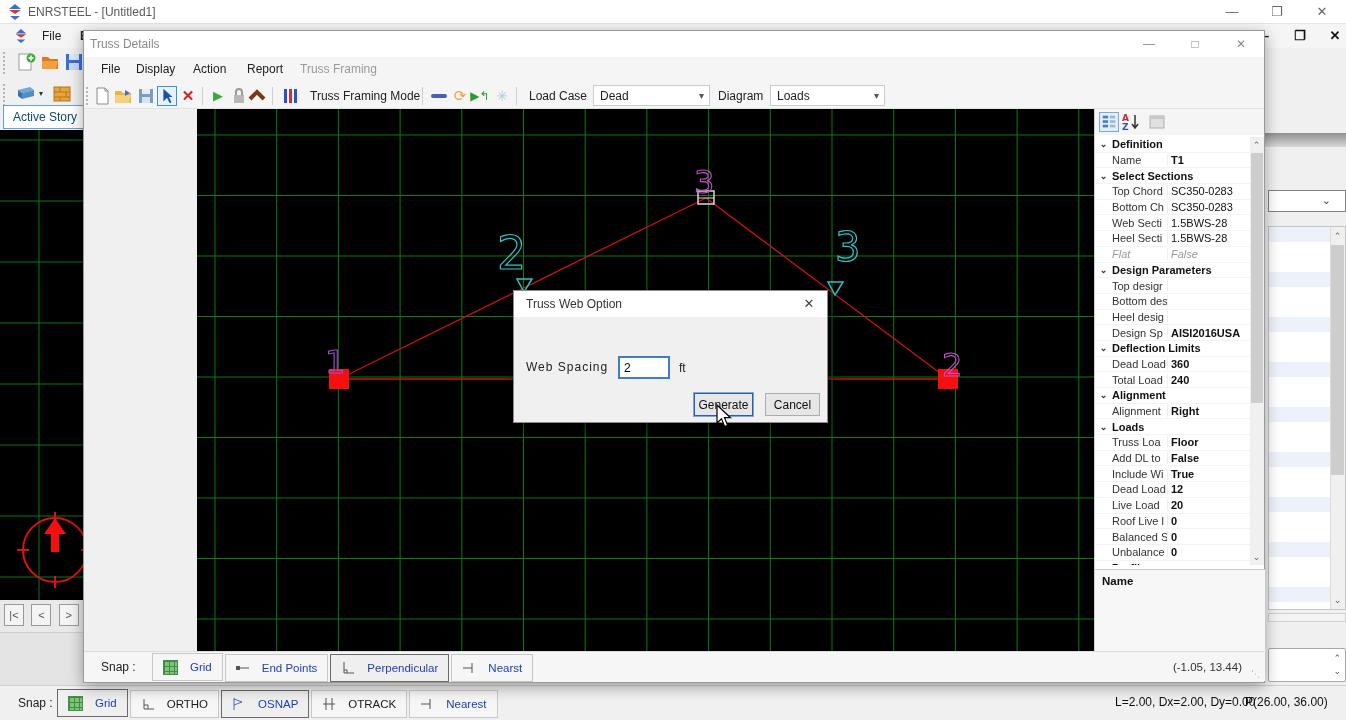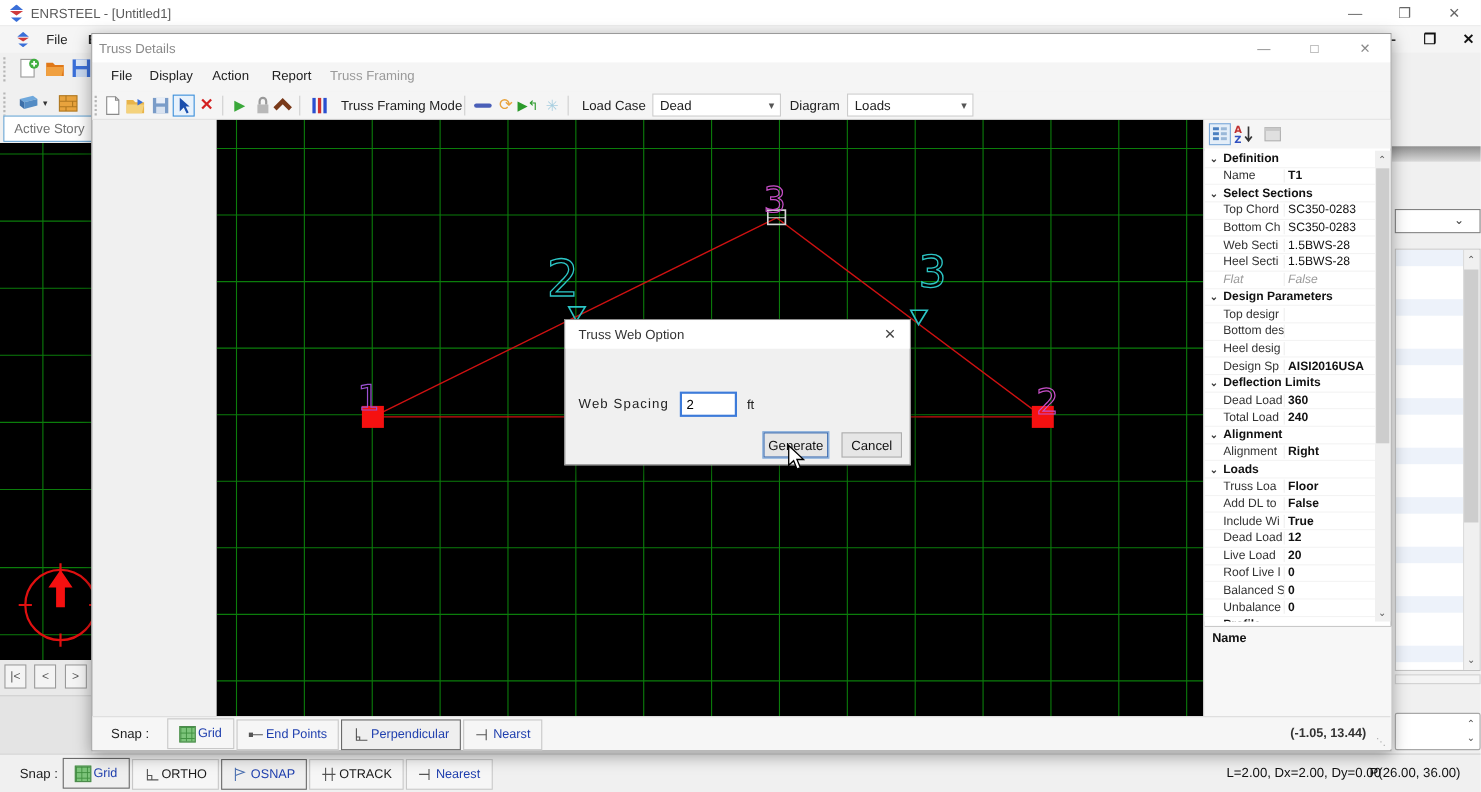--- a/index.html
+++ b/index.html
@@ -10,21 +10,21 @@
   #app { position:absolute; inset:0; background:#f0f0f0; }
   #titlebar { position:absolute; left:0; top:0; width:1346px; height:24px; background:#fff; border-bottom:1px solid #e5e5e5;}
   #titlebar .title { position:absolute; left:28px; top:5px; color:#5a5a5a; font-size:12px; }
   .winbtn { position:absolute; top:2px; width:34px; height:20px; text-align:center; line-height:20px; color:#666; font-size:13px; }
   #menurow { position:absolute; left:0; top:24px; width:1346px; height:24px; background:#f5f5f5; }
   .menuitem { display:inline-block; padding:4px 10px; color:#222; }
   .mdibtn { position:absolute; top:3px; width:26px; height:18px; text-align:center; line-height:18px; color:#111; font-weight:bold; font-size:13px; }
   .grip { position:absolute; width:4px; border-left:2px dotted #b5b5b5; }
   .tbicon { position:absolute; width:20px; height:20px; }
   #active-story { position:absolute; left:3px; top:105px; width:84px; height:24px; background:#fff;
-    border:1px solid #66a3d2; font-size:12px; color:#737373; text-align:center; line-height:22px; }
+    border:1px solid #66a3d2; font-size:12px; color:#0c4a6e; text-align:center; line-height:22px; }
   #left-canvas { position:absolute; left:0; top:130px; width:84px; height:470px; background:#000; overflow:hidden; }
   #nav-buttons { position:absolute; left:0; top:600px; width:84px; height:32px; background:#e9e9e9; padding-top:4px; }
   .navbtn { display:inline-block; width:20px; height:22px; margin-left:4px; background:#f4f4f4; border:1px solid #9a9a9a;
     text-align:center; line-height:20px; color:#555; font-size:11px; }
   #left-lower { position:absolute; left:0; top:632px; width:84px; height:53px; background:#e4e4e4; border-top:1px solid #cfcfcf; }
   
   #right-panel { position:absolute; left:1265px; top:48px; width:81px; height:637px; background:#f0f0f0; }
   #rp-gradient { position:absolute; left:0; top:85px; width:81px; height:14px;
     background:linear-gradient(#8f8f8f,#d9d9d9); }
   #rp-combo { position:absolute; left:3px; top:142px; width:78px; height:22px; background:#fff; border:1px solid #828282; }
@@ -33,21 +33,21 @@
   .rp-row { height:15px; } .rp-row.alt { background:#edf2fa; }
   #rp-vscroll { position:absolute; right:0px; top:0; width:15px; height:100%; background:#f0f0f0; border-left:1px solid #dcdcdc;}
   #rp-vthumb { position:absolute; right:1px; top:18px; width:13px; height:230px; background:#cdcdcd; }
   .scroll-arrow { position:absolute; right:1px; width:13px; height:16px; text-align:center; color:#606060; font-size:9px; line-height:16px;}
   #rp-hscroll { position:absolute; left:3px; top:565px; width:78px; height:9px; background:#f4f4f4; border:1px solid #d0d0d0; }
   #rp-spin { position:absolute; left:3px; top:600px; width:78px; height:34px; background:#fff; border:1px solid #a8a8a8; border-radius:2px;}
   #rp-spin .arrows { position:absolute; right:4px; top:3px; color:#555; font-size:9px; line-height:13px; }
   
   #app-status { position:absolute; left:0; top:685px; width:1346px; height:35px; background:#f0f0f0; border-top:1px solid #d0d0d0; }
   .snap-label { font-size:12px; color:#222; }
-  .snapbtn { display:inline-flex; align-items:center; gap:2px; height:28px; padding:0 10px; background:#f6f6f6;
+  .snapbtn { display:inline-flex; align-items:center; gap:12px; height:28px; padding:0 10px; background:#f6f6f6;
     border:1px solid #c8c8c8; margin-right:2px; font-size:11.5px; }
   .snapbtn.pressed { border:1px solid #6a6a6a; background:#efefef; }
   .snapbtn .lbl-accent { color:#1f3fae; } .snapbtn .lbl-dark { color:#1a1a1a; }
   .grid-swatch { width:15px; height:15px; background:#7cc47a;
     background-image:linear-gradient(#3f8f3f 1px,transparent 1px),linear-gradient(90deg,#3f8f3f 1px,transparent 1px);
     background-size:5px 5px; border:1px solid #4d8a4d; }
   #app-status .readout { position:absolute; top:9px; font-size:12px; color:#111; }
   
   #truss-win { position:absolute; left:83px; top:30px; width:1182px; height:653px; background:#f0f0f0;
     border:1px solid #9a9a9a; box-shadow:0 4px 14px rgba(0,0,0,.35); }
@@ -83,21 +83,21 @@
   .prow .pname { width:56px; flex:none; overflow:hidden; white-space:nowrap; color:#333; border-right:1px solid #efefef; }
   .prow .pval { flex:1; overflow:hidden; white-space:nowrap; color:#111; padding-left:3px;}
   .prow .pval.b { font-weight:bold; }
   .prow.gray .pname,.prow.gray .pval { color:#9a9a9a;font-style:italic; }
   #props-vscroll { position:absolute; right:0px; top:28px; width:14px; height:428px; background:#f0f0f0; }
   #props-vthumb { position:absolute; left:1px; top:16px; width:12px; height:250px; background:#cdcdcd; }
   #desc-box { position:absolute; left:0px; top:460px; width:170px; height:112px; background:#f7f7f7; border-top:1px solid #c9c9c9; }
   #desc-box .dtitle { font-weight:bold; font-size:11.5px; color:#111; padding:5px 7px; }
   
   #tw-status { position:absolute; left:0; top:620px; width:1180px; height:31px; background:#f6f6f6; border-top:1px solid #ddd; }
-  #tw-status .coords { position:absolute; right:22px; top:9px; font-size:11.5px; color:#333;font-weight:bold; }
+  #tw-status .coords { position:absolute; right:22px; top:9px; font-size:11.5px; color:#333; }
   .resize-grip { position:absolute; right:3px; bottom:3px; width:10px; height:10px; color:#aaa; font-size:9px; line-height:10px;}
   
   #dialog { position:absolute; left:513px; top:290px; width:315px; height:133px; background:#f0f0f0;
     border:1px solid #8c8c8c; box-shadow:3px 5px 14px rgba(0,0,0,.45); z-index:30; }
   #dlg-titlebar { position:absolute; left:0; top:0; width:100%; height:26px; background:#fff; }
   #dlg-titlebar .title { position:absolute; left:12px; top:6px; font-size:12px; color:#333; }
   #dlg-close { position:absolute; right:0; top:0; width:36px; height:25px; text-align:center; line-height:25px; color:#444; font-size:13px; }
   #dlg-field-label { position:absolute; left:12px; top:69px; font-size:12px; color:#222; letter-spacing:1px;}
   #dlg-input { position:absolute; left:104px; top:65px; width:52px; height:23px; border:2px solid #3d7bd9; background:#fff;
     font-size:12px; padding:2px 4px; font-family:"Liberation Sans",sans-serif;}

